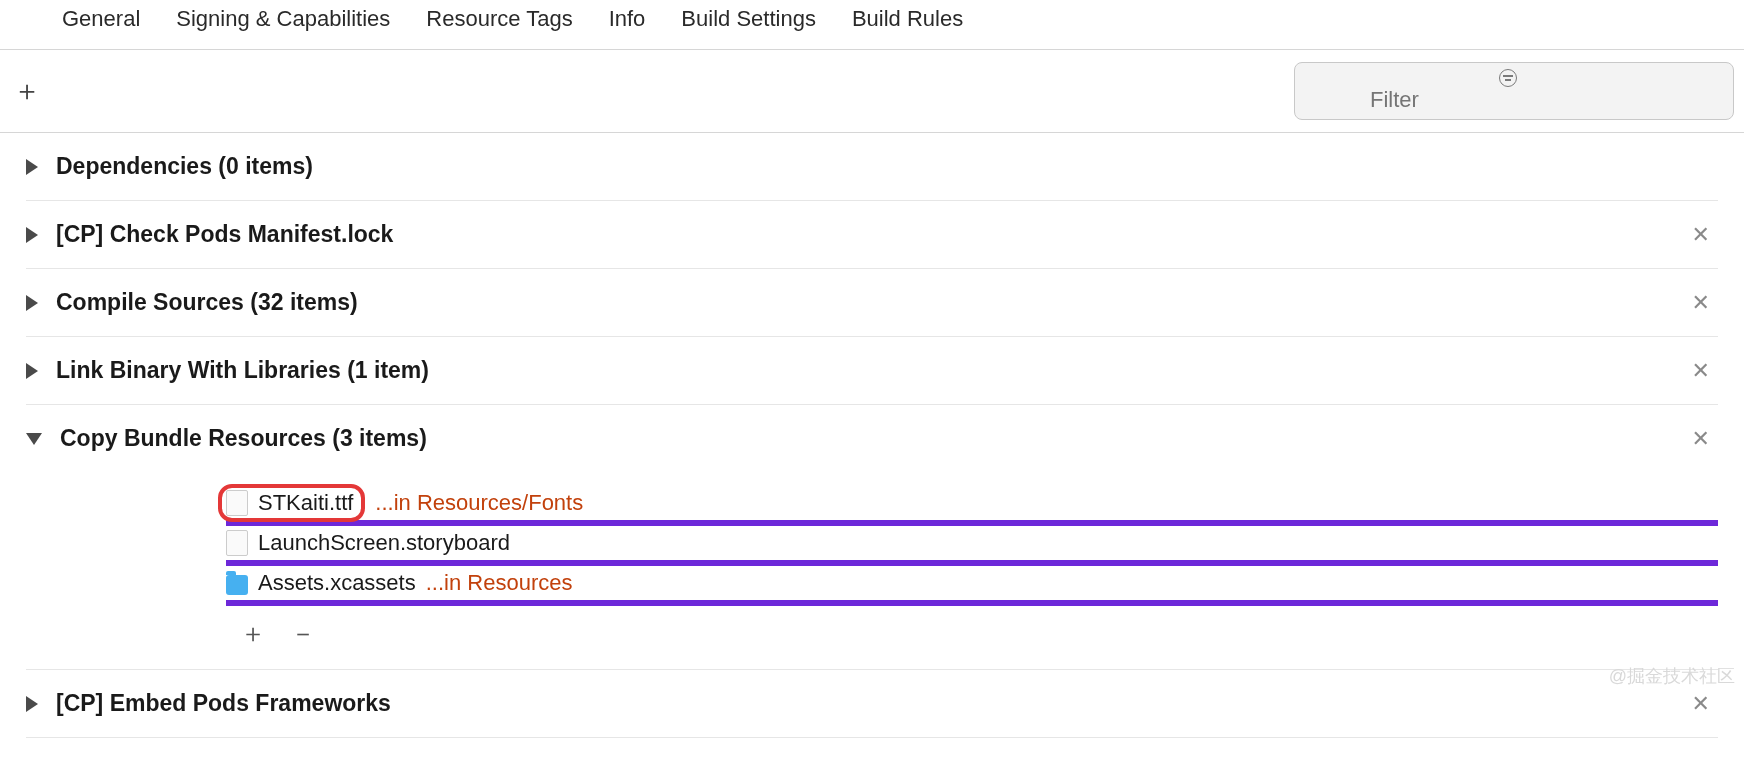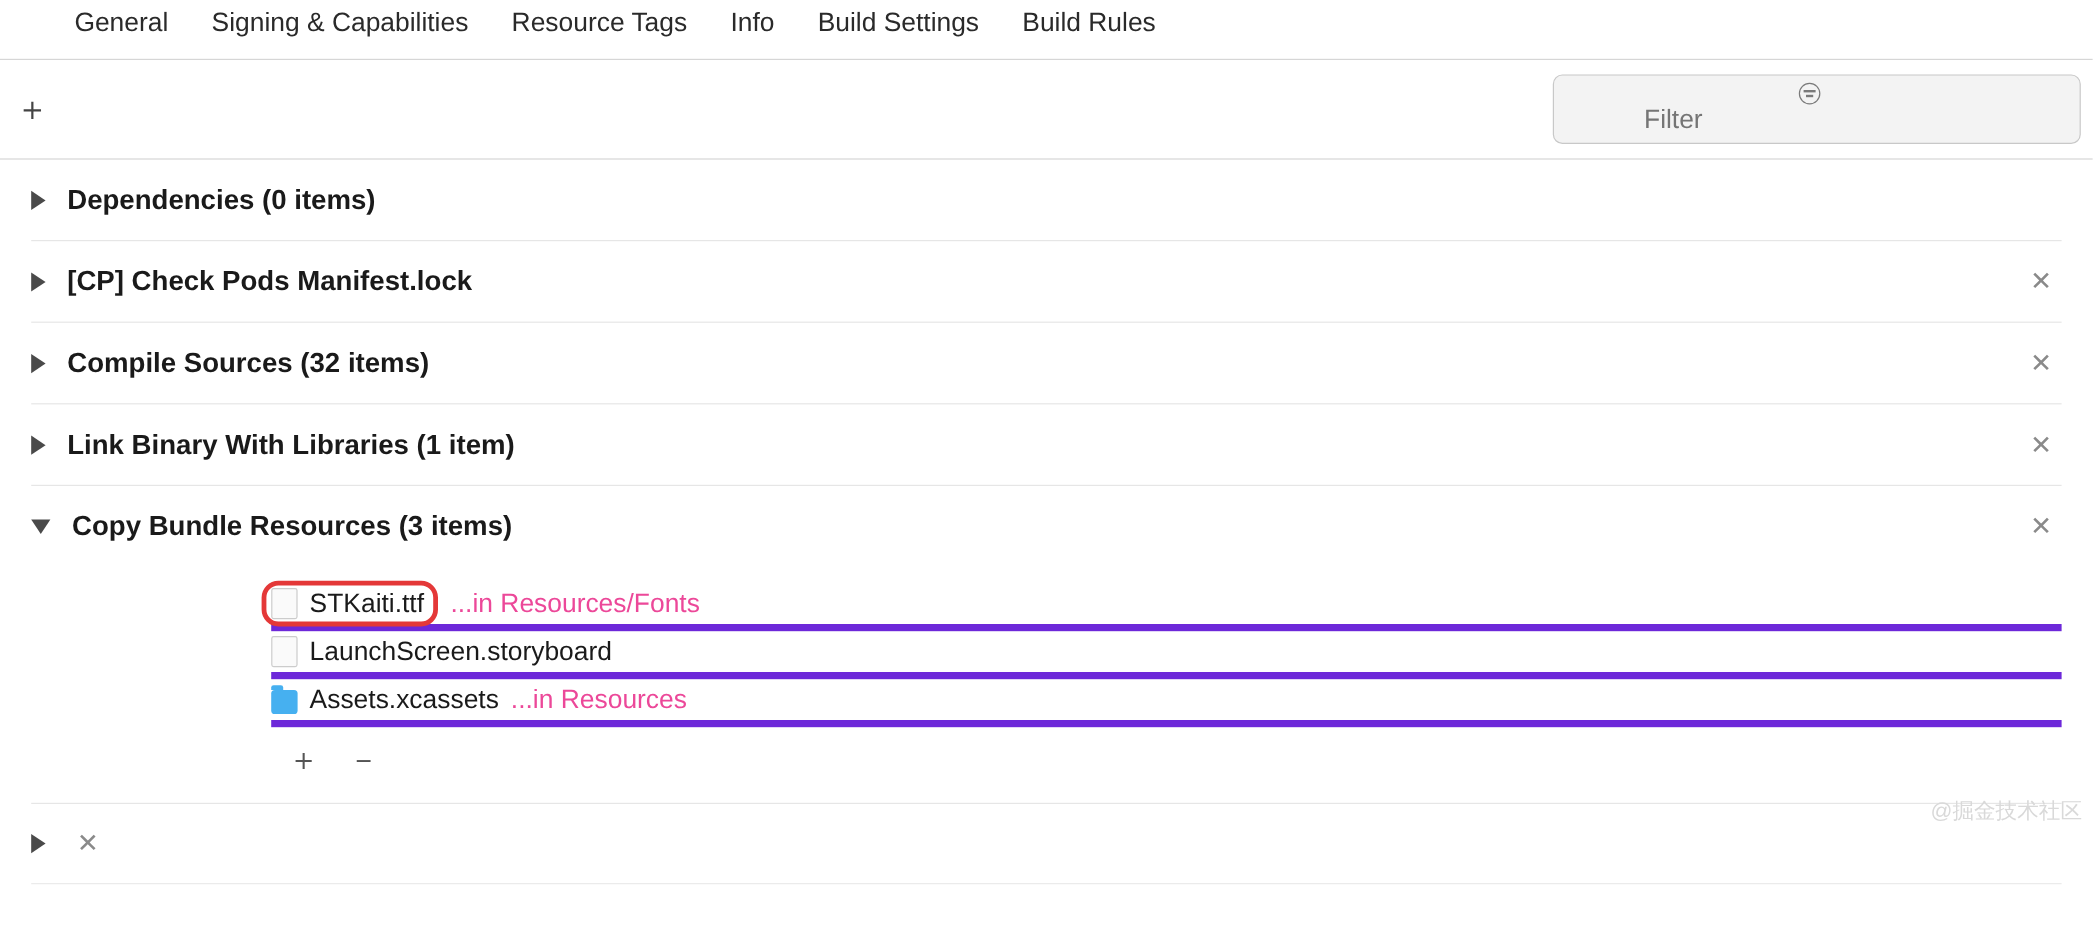--- a/index.html
+++ b/index.html
@@ -157,21 +157,21 @@
       height: 4px;
       background: #46b0f0;
       border-radius: 2px 2px 0 0;
     }
     .file-name {
       font-size: 22px;
       color: #1a1a1a;
     }
     .file-path {
       font-size: 22px;
-      color: #ec4899;
+      color: #c2410c;
       margin-left: 10px;
     }
     .highlight-box {
       border: 4px solid #e43838;
       border-radius: 14px;
       padding: 2px 8px 2px 4px;
       display: inline-flex;
       align-items: center;
       margin-left: -8px;
     }
@@ -262,18 +262,19 @@
       <span class="file-path">...in Resources</span>
     </div>
     <div class="file-actions">
       <span>＋</span>
       <span>－</span>
     </div>
   </div>
 
   <div class="phase-row">
     <div class="disclosure closed"></div>
+    <div class="phase-title">[CP] Embed Pods Frameworks</div>
     <div class="phase-close">✕</div>
   </div>
 
 </div>
 
 <div class="watermark">@掘金技术社区</div>
 
 </body></html>

